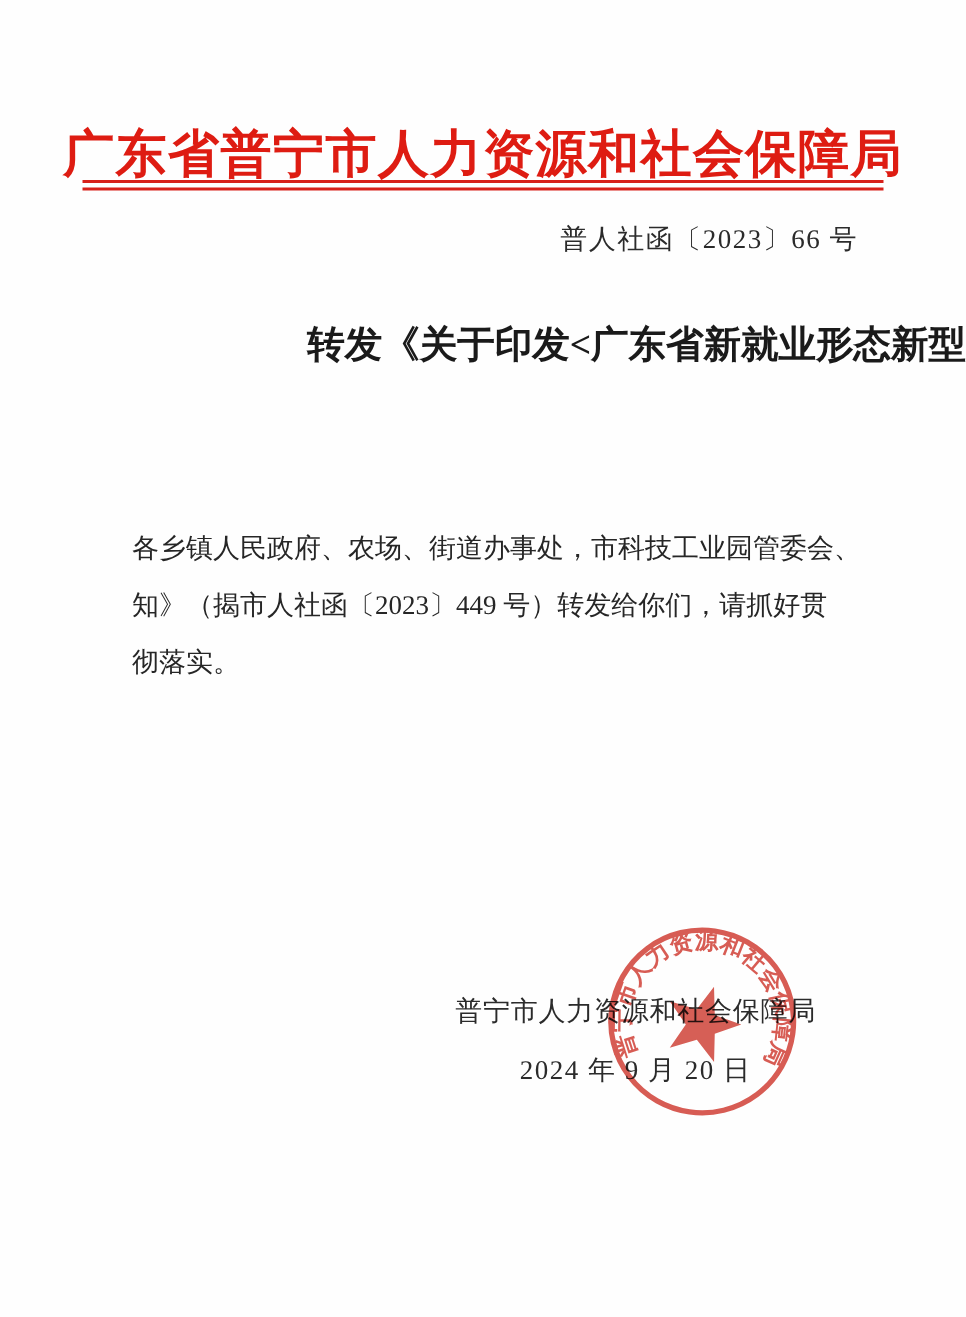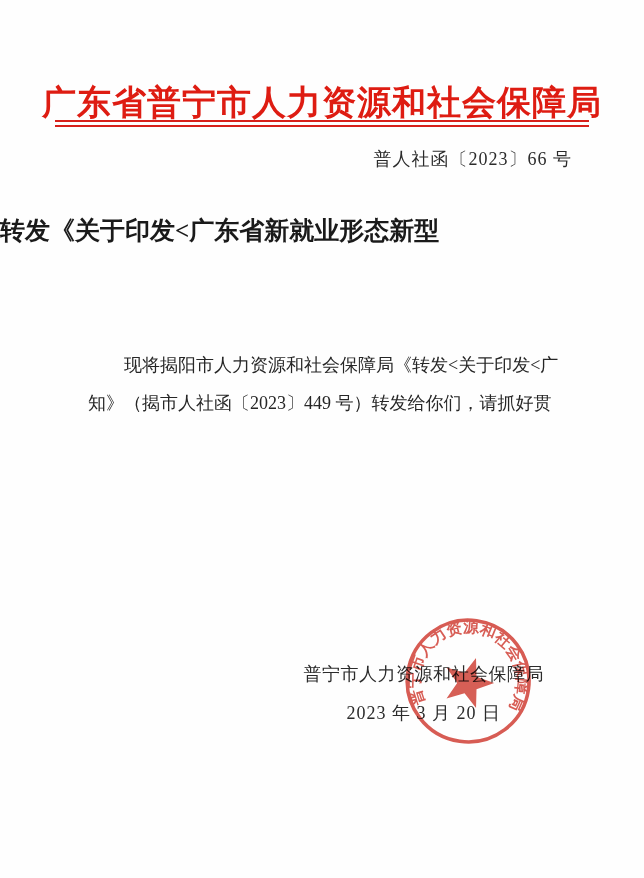--- a/index.html
+++ b/index.html
@@ -36,21 +36,21 @@
     top: 147px; right: 72px;
     font-size: 18px;
     letter-spacing: 1px;
     color: #2b2b2b;
     white-space: nowrap;
   }
   
   .doc-title {
     position: absolute;
     top: 212px; left: 0; right: 0;
-    text-align: left;
+    text-align: right;
     font-size: 25px;
     font-weight: bold;
     line-height: 37px;
     color: #1a1a1a;
   }
   
   .body-text {
     position: absolute;
     top: 346px; left: 88px; width: 492px;
     font-size: 18px;
@@ -104,27 +104,28 @@
 
   <div class="double-rule"></div>
 
   <div class="doc-number">普人社函〔2023〕66 号</div>
 
   <div class="doc-title">
     <div>转发《关于印发&lt;广东省新就业形态新型</div>
   </div>
 
   <div class="body-text">
-    <div class="body-line indent-first">现将揭阳市人力资源和社会保障局《转发&lt;关于印发&lt;广</div>
+    <div class="body-line">各乡镇人民政府、农场、街道办事处，市科技工业园管委会、</div>
     <div class="body-line">知》（揭市人社函〔2023〕449 号）转发给你们，请抓好贯</div>
+    <div class="body-line">彻落实。</div>
   </div>
 
   <div class="signature-block">
     <div class="signature-agency">普宁市人力资源和社会保障局</div>
-    <div class="signature-date">2023 年 3 月 20 日</div>
+    <div class="signature-date">2024 年 9 月 20 日</div>
   </div>
 
   <div class="stamp">
     <svg viewBox="0 0 134 130" xmlns="http://www.w3.org/2000/svg">
       <circle cx="67" cy="64" r="60" fill="none" stroke="#d0382e" stroke-width="3.5"></circle>
       <polygon fill="#cf3b30" transform="rotate(10 67 66)" points="67,40 73.2,57.5 91.7,58.0 77.0,69.2 82.3,87.0 67,76.5 51.7,87.0 57.0,69.2 42.3,58.0 60.8,57.5"></polygon>
       <path id="sealTextPath" fill="none" d="M 27.7 91.5 A 48 48 0 1 1 106.3 91.5"></path>
       <text>
         <textPath href="#sealTextPath" startOffset="0">普宁市人力资源和社会保障局</textPath>
       </text>

